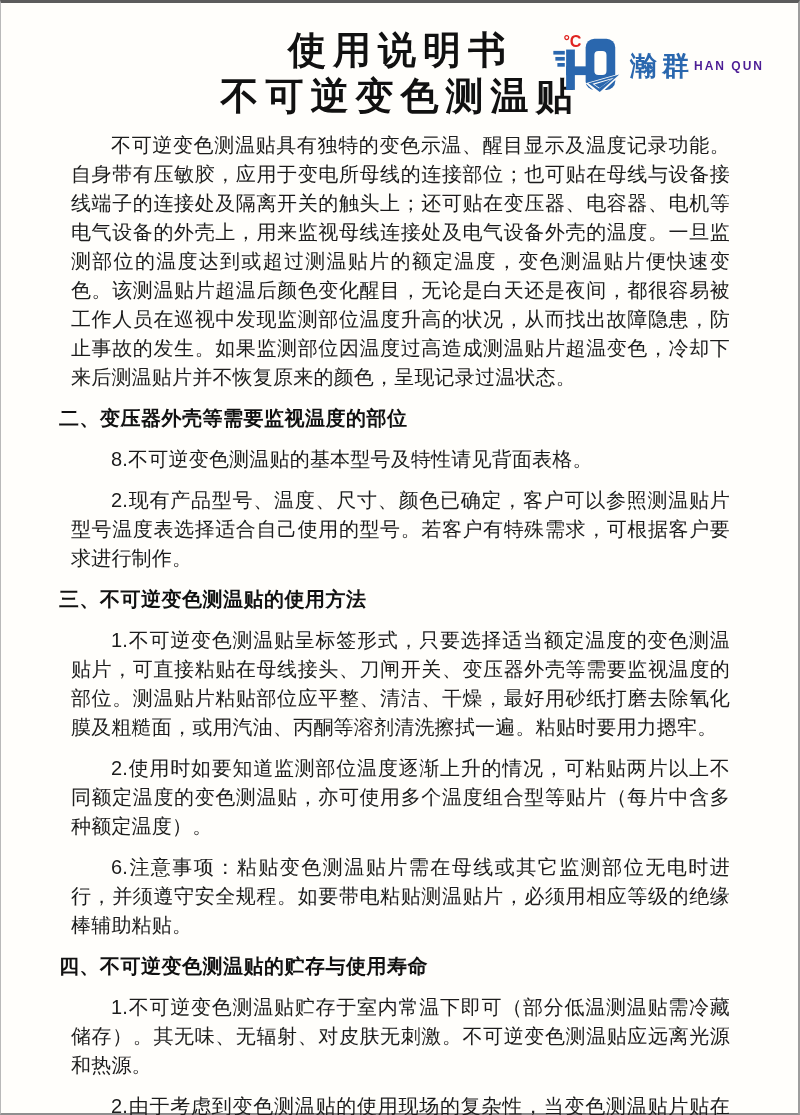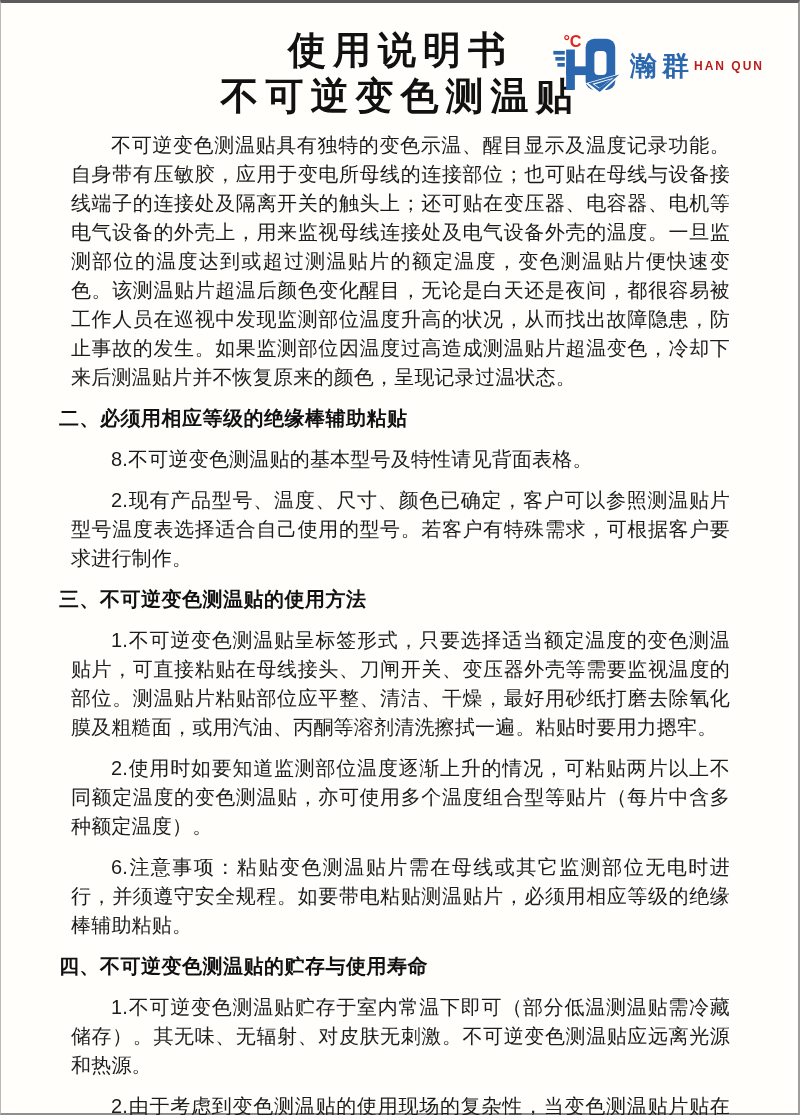--- a/index.html
+++ b/index.html
@@ -40,21 +40,21 @@
   .logo-text { display: flex; flex-direction: row; align-items: center; margin-top: 6px; }
   .logo-cn {
     color: #2a67ae;
     font-size: 27px;
     font-weight: 900;
     letter-spacing: 5px;
     line-height: 30px;
     white-space: nowrap;
   }
   .logo-en {
-    color: #b91c1c;
+    color: #4c1d95;
     font-size: 12px;
     font-weight: 700;
     letter-spacing: 2px;
     line-height: 16px;
     white-space: nowrap;
   }
   
   .content { margin-top: 10px; color: #1c1c1c; }
   .section-heading {
     font-size: 20px;
@@ -119,21 +119,21 @@
     </div>
   </div>
 
   <div class="content">
 
     <div class="section">
       <p class="para">不可逆变色测温贴具有独特的变色示温、醒目显示及温度记录功能。自身带有压敏胶，应用于变电所母线的连接部位；也可贴在母线与设备接线端子的连接处及隔离开关的触头上；还可贴在变压器、电容器、电机等电气设备的外壳上，用来监视母线连接处及电气设备外壳的温度。一旦监测部位的温度达到或超过测温贴片的额定温度，变色测温贴片便快速变色。该测温贴片超温后颜色变化醒目，无论是白天还是夜间，都很容易被工作人员在巡视中发现监测部位温度升高的状况，从而找出故障隐患，防止事故的发生。如果监测部位因温度过高造成测温贴片超温变色，冷却下来后测温贴片并不恢复原来的颜色，呈现记录过温状态。</p>
     </div>
 
     <div class="section">
-      <div class="section-heading">二、必须用相应等级的绝缘棒辅助粘贴</div>
+      <div class="section-heading">二、变压器外壳等需要监视温度的部位</div>
       <p class="para">8.不可逆变色测温贴的基本型号及特性请见背面表格。</p>
       <p class="para">2.现有产品型号、温度、尺寸、颜色已确定，客户可以参照测温贴片型号温度表选择适合自己使用的型号。若客户有特殊需求，可根据客户要求进行制作。</p>
     </div>
 
     <div class="section">
       <div class="section-heading">三、不可逆变色测温贴的使用方法</div>
       <p class="para">1.不可逆变色测温贴呈标签形式，只要选择适当额定温度的变色测温贴片，可直接粘贴在母线接头、刀闸开关、变压器外壳等需要监视温度的部位。测温贴片粘贴部位应平整、清洁、干燥，最好用砂纸打磨去除氧化膜及粗糙面，或用汽油、丙酮等溶剂清洗擦拭一遍。粘贴时要用力摁牢。</p>
       <p class="para">2.使用时如要知道监测部位温度逐渐上升的情况，可粘贴两片以上不同额定温度的变色测温贴，亦可使用多个温度组合型等贴片（每片中含多种额定温度）。</p>
       <p class="para">6.注意事项：粘贴变色测温贴片需在母线或其它监测部位无电时进行，并须遵守安全规程。如要带电粘贴测温贴片，必须用相应等级的绝缘棒辅助粘贴。</p>
     </div>

